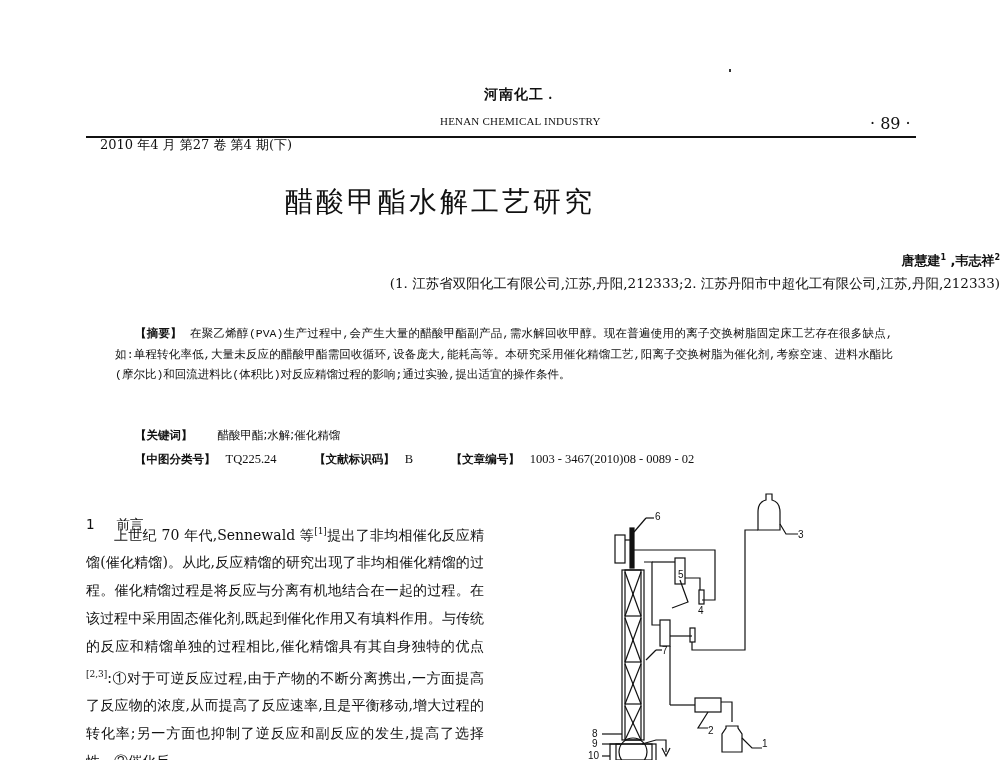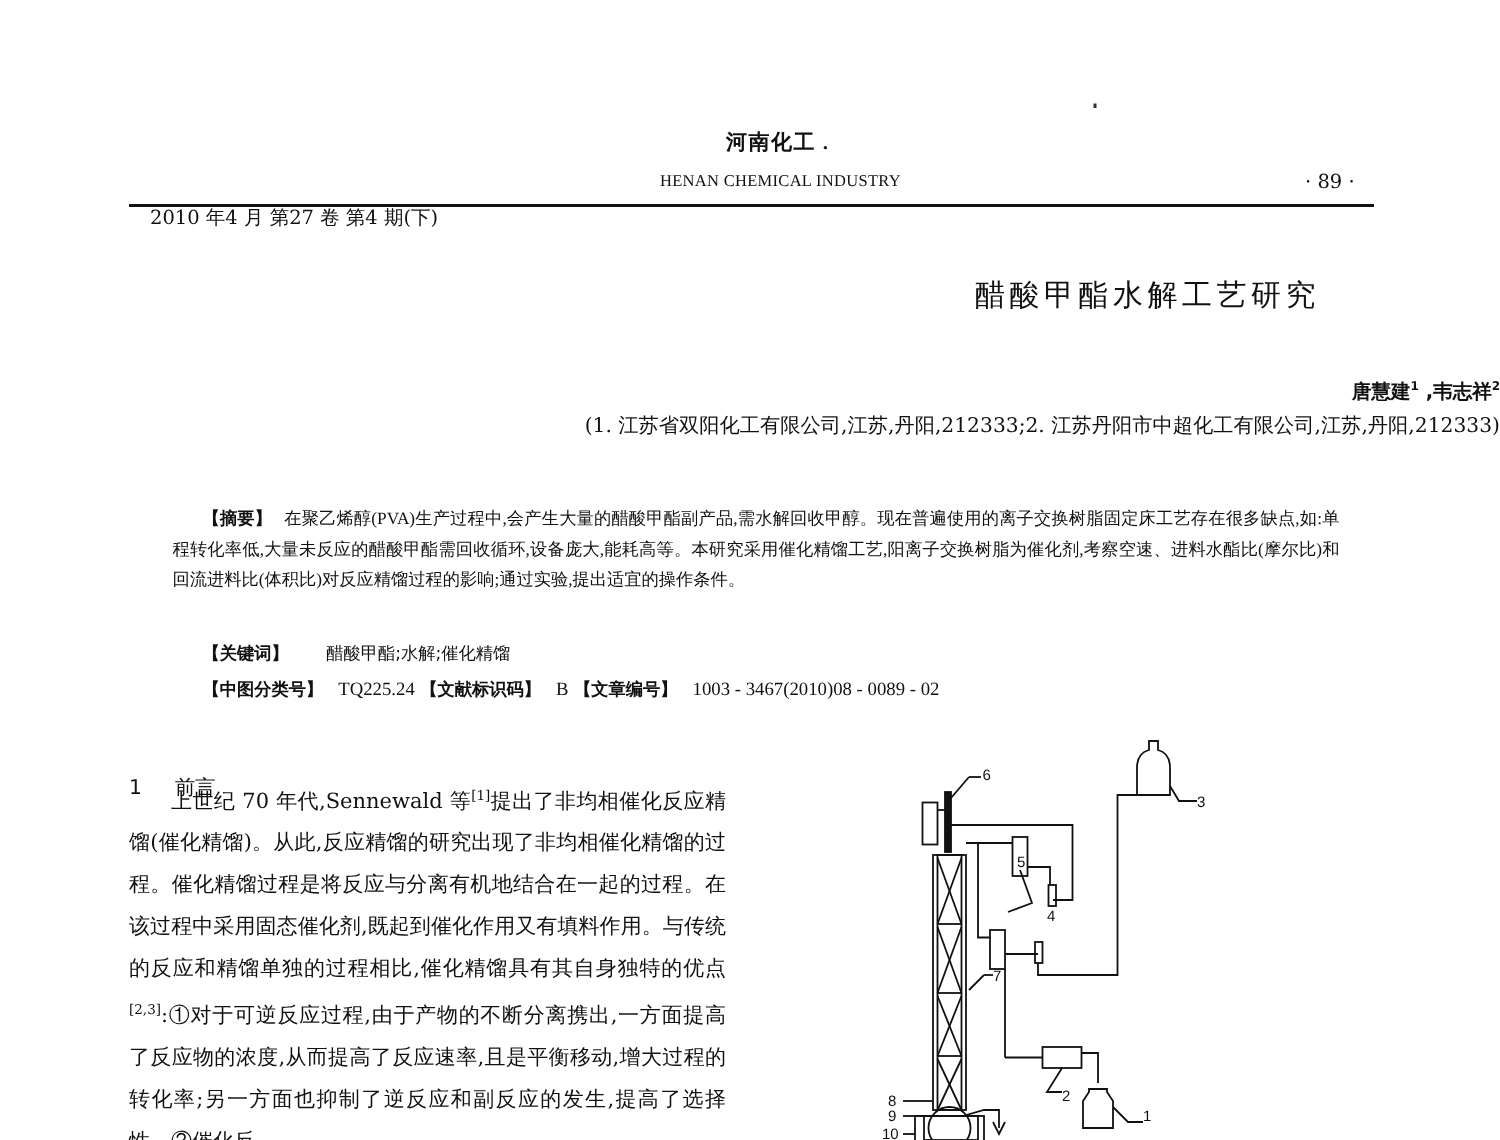--- a/index.html
+++ b/index.html
@@ -1,34 +1,34 @@
 <!DOCTYPE html>
 <html><head>
   <meta charset="utf-8">
   <style>
     html, body { margin: 0; padding: 0; background: #ffffff; }
     body { width: 1000px; height: 760px; position: relative; overflow: hidden; color: #111; font-family: "DejaVu Serif", "Liberation Serif", serif; }
     .abs { position: absolute; }
     .journal-name { left: 484px; top: 86px; font-size: 14px; font-family: Liberation Serif, serif; font-weight: bold; letter-spacing: 1px; text-align: right; }
     .header-left { left: 100px; top: 113px; font-size: 13px; margin-top: 23px; }
     .header-center { left: 440px; top: 115px; font-size: 11px; letter-spacing: 0.2px; font-family: "Liberation Serif", serif; }
-    .header-right { left: 870px; top: 114px; font-size: 13px; }
+    .header-right { left: 870px; top: 114px; font-size: 16px; }
     .header-rule { left: 86px; top: 136px; width: 830px; height: 2px; background: #111; }
     .stray-dot { left: 729px; top: 69px; width: 2px; height: 3px; background: #333; }
-    .title { left: 0; width: 880px; top: 183px; text-align: right; font-size: 20px; font-family: "DejaVu Sans", sans-serif; letter-spacing: 3px; }
+    .title { left: 0; width: 880px; top: 183px; text-align: center; font-size: 28px; font-family: "DejaVu Sans", sans-serif; letter-spacing: 3px; }
     .authors { left: 0; width: 1000px; top: 252px; text-align: right; font-size: 13px; font-family: "DejaVu Sans", sans-serif; font-weight: bold; }
     .authors sup { font-size: 8px; }
     .affil { left: 0; width: 1000px; top: 275px; text-align: right; font-size: 13.5px; }
-    .abstract { left: 115px; top: 324px; width: 778px; font-size: 11.5px; line-height: 20.5px; font-family: Liberation Serif, serif; text-align: justify; margin-top: 12px; }
+    .abstract { left: 115px; top: 324px; width: 778px; font-size: 11.5px; line-height: 20.5px; font-family: Liberation Mono, monospace; text-align: justify; }
     .abstract .tag { font-weight: bold; margin-left: 20px; margin-right: 8px; }
     .kw { left: 135px; top: 428px; font-size: 11.5px; font-family: "DejaVu Sans", sans-serif; }
     .kw .tag { font-weight: bold; margin-right: 25px; }
     .cls { left: 135px; top: 452px; font-size: 11.5px; font-family: "DejaVu Sans", sans-serif; white-space: nowrap; }
     .cls .tag { font-weight: bold; margin-right: 10px; }
-    .cls .val { font-family: "Liberation Serif", serif; font-size: 12.5px; }
+    .cls .val { margin-right: 34px; font-family: "Liberation Serif", serif; font-size: 12.5px; }
     .section-title { left: 86px; top: 496px; font-size: 13.5px; font-family: "DejaVu Sans", sans-serif; font-weight: normal; margin-top: 20px; }
     .section-title .num { margin-right: 22px; }
     .body-text { left: 86px; top: 518px; width: 398px; font-size: 14px; line-height: 27.8px; text-align: justify; }
     .body-text p { margin: 0; text-indent: 2em; }
     .body-text sup { font-size: 9px; }
     .figure { left: 580px; top: 490px; width: 300px; height: 270px; }
     .figure svg { width: 300px; height: 270px; }
     .figlabel { font-family: "Liberation Sans", sans-serif; font-size: 10px; fill: #111; }
   </style>
 </head>

